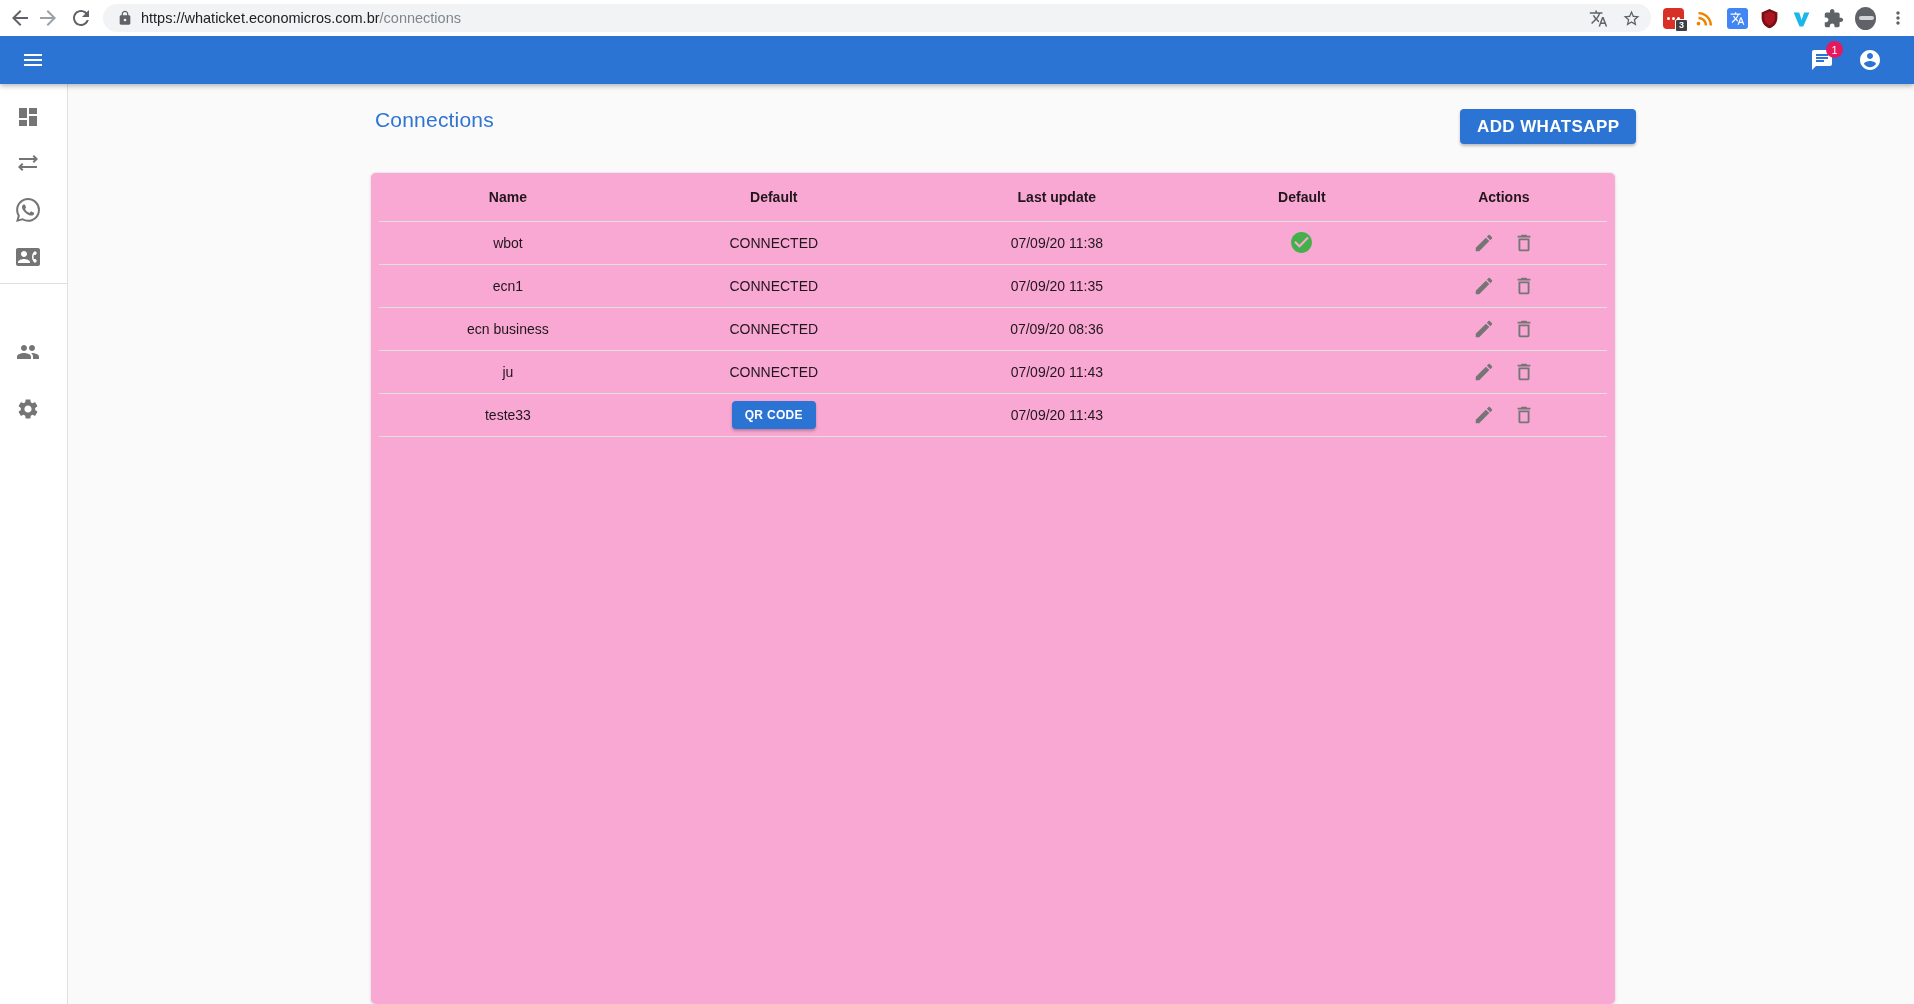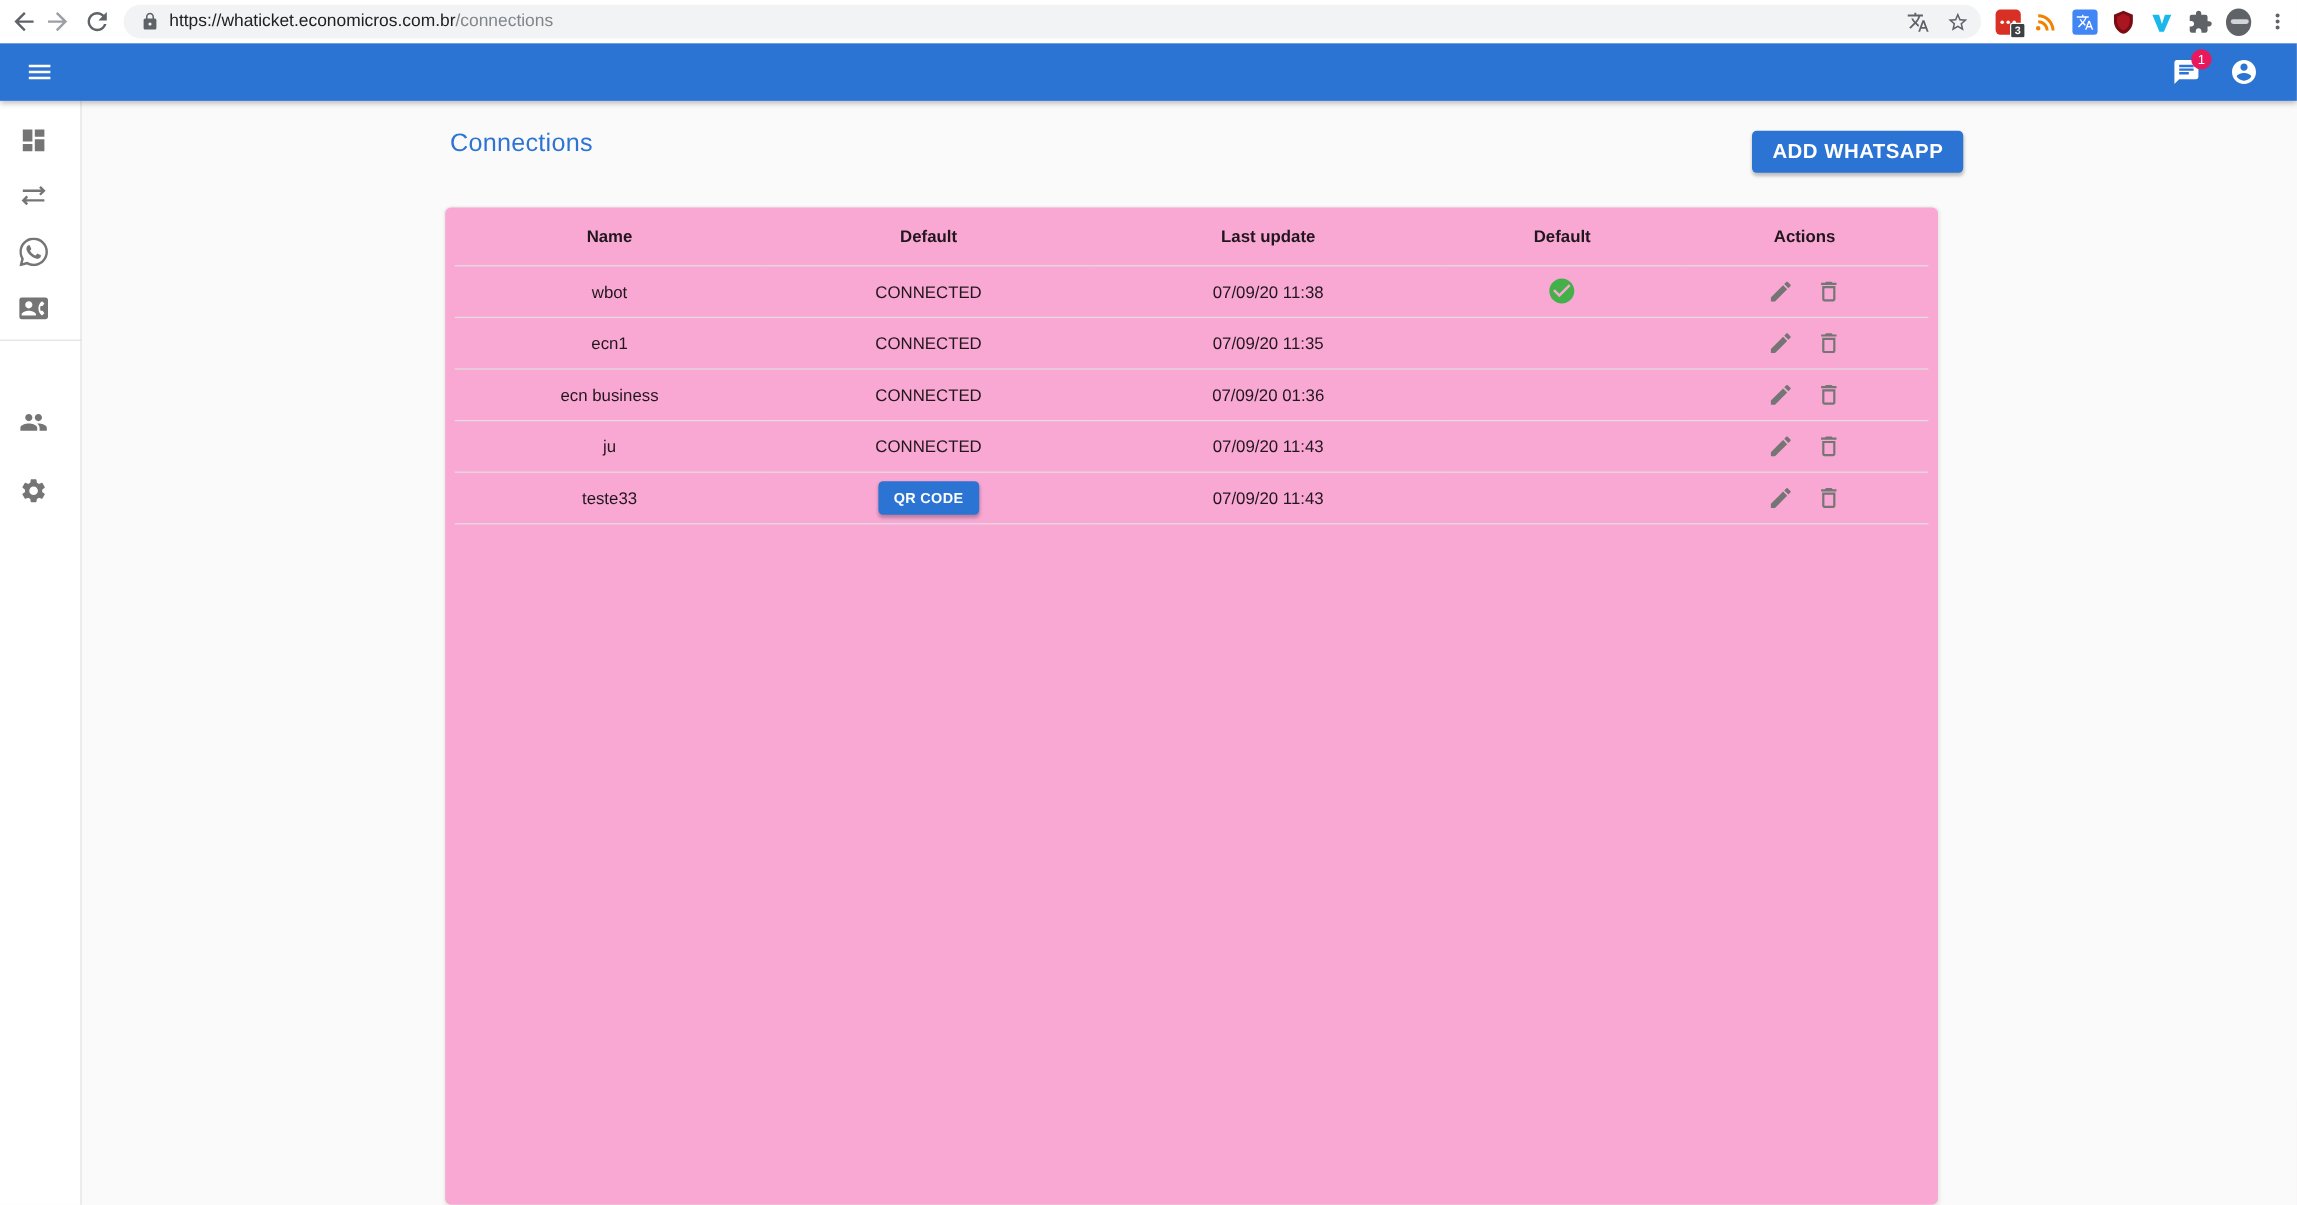--- a/index.html
+++ b/index.html
@@ -331,21 +331,21 @@
                   <use href="#i-edit"></use>
                 </svg></button>
             <button class="icon-btn"><svg>
                   <use href="#i-delete"></use>
                 </svg></button>
           </td>
         </tr>
         <tr>
           <td>ecn business</td>
           <td>CONNECTED</td>
-          <td>07/09/20 01:36</td>
+          <td>07/09/20 08:36</td>
           <td></td>
           <td>
             <button class="icon-btn"><svg>
                   <use href="#i-edit"></use>
                 </svg></button>
             <button class="icon-btn"><svg>
                   <use href="#i-delete"></use>
                 </svg></button>
           </td>
         </tr>

